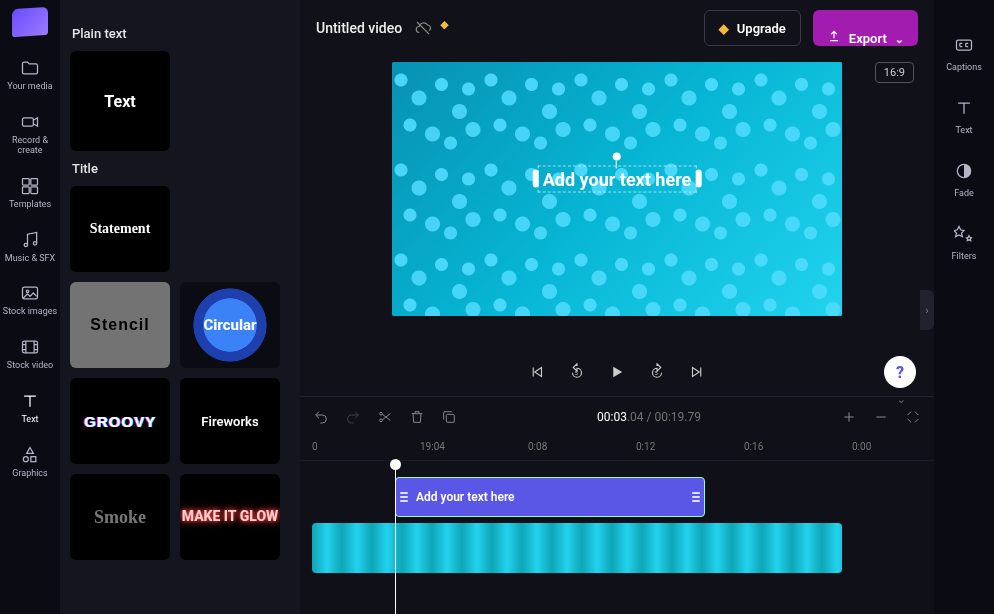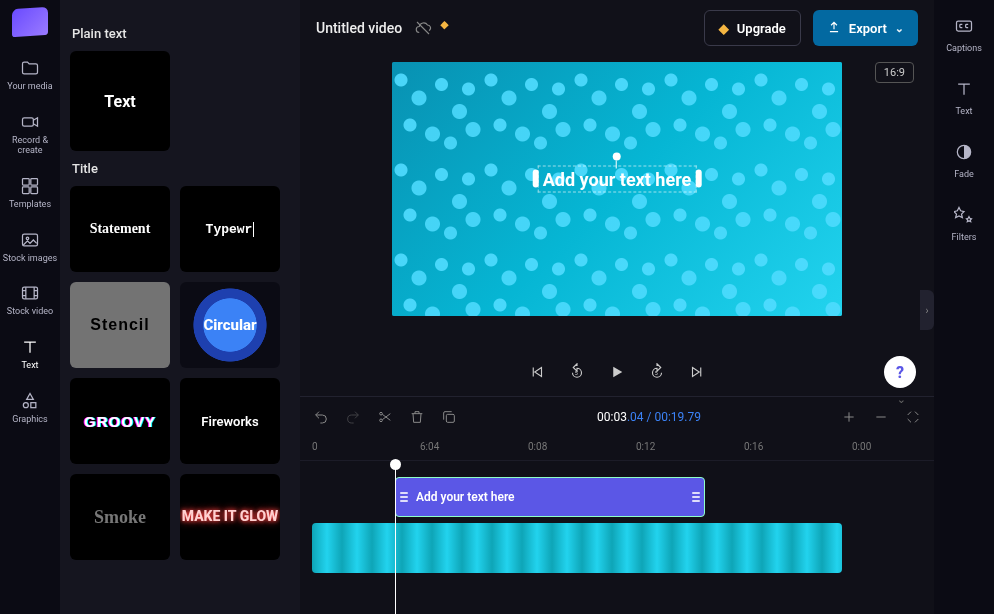--- a/index.html
+++ b/index.html
@@ -44,21 +44,21 @@
   .main { flex: 1; display: flex; flex-direction: column; background: #111119; position: relative; }
   .topbar { height: 56px; display: flex; align-items: center; padding: 0 16px; gap: 12px; }
   .title { font-size: 14px; font-weight: 500; color: #eee; }
   .cloud-off { color: #888; width:18px; height:18px; position:relative;}
   .cloud-off svg { width:18px;height:18px; stroke:#888; fill:none; stroke-width:1.5;}
   .diamond-tiny { color:#f5b642; font-size:11px; margin-left:-4px; margin-top:-8px;}
   .topbar .spacer { flex: 1; }
   .btn { height: 36px; padding: 0 14px; border-radius: 6px; display: flex; align-items: center; gap: 8px; font-size: 13px; font-weight: 600; cursor: pointer; }
   .btn.upgrade { background: transparent; border: 1px solid #3a3a4a; color: #fff; }
   .btn.upgrade .gem { color:#f5b642; }
-  .btn.export { background: #0369a1; color: #fff; }
+  .btn.export { background: #a21caf; color: #fff; align-items: flex-end; }
   .btn.export .chev { font-size: 11px; opacity:.9;}
   .aspect-badge { position:absolute; top:62px; right:20px; border:1px solid #555; border-radius:4px; padding:3px 8px; font-size:11px; color:#ccc; cursor:pointer;}
 
   
   .preview-wrap { flex:1; display:flex; align-items:flex-start; justify-content:center; padding: 6px 0 0 0; }
   .preview { width: 450px; height: 254px; background: linear-gradient(135deg,#0a6b8a,#12a5c7); position:relative; border-radius:2px; overflow:hidden;}
   .fish-bg { position:absolute; inset:0; background:
      radial-gradient(circle at 10% 20%, rgba(80,220,255,.9) 6px, transparent 7px),
      radial-gradient(circle at 30% 40%, rgba(80,220,255,.85) 7px, transparent 8px),
      radial-gradient(circle at 55% 25%, rgba(80,220,255,.9) 6px, transparent 7px),
@@ -87,39 +87,39 @@
   .expand-chev { position:absolute; right:28px; bottom:-10px; color:#666; font-size:11px; cursor:pointer;}
 
   
   .timeline-area { height: 218px; border-top:1px solid #22222f; background:#101018; display:flex; flex-direction:column;}
   .tl-toolbar { height:40px; display:flex; align-items:center; padding:0 12px; gap:14px; color:#888;}
   .tl-toolbar .tbtn { width:18px;height:18px; cursor:pointer; display:flex;align-items:center;justify-content:center;}
   .tl-toolbar .tbtn svg{width:16px;height:16px;stroke:currentColor;fill:none;stroke-width:1.5;}
   .tl-toolbar .tbtn.disabled{opacity:.4; cursor:default;}
   .tl-toolbar .spacer{flex:1;}
   .timecode { font-size:12px; font-variant-numeric: tabular-nums; color:#fff;}
-  .timecode .muted{color:#3b82f6;}
+  .timecode .muted{color:#737373;}
   .tl-toolbar .right-group{display:flex;gap:14px;align-items:center;}
 
   .ruler { height:24px; position:relative; font-size:10px; color:#777; border-bottom:1px solid #1c1c28;}
   .ruler .tick{position:absolute; top:4px;}
   .playhead { position:absolute; top:0; bottom:0; width:1px; background:#fff; z-index:5;}
   .playhead::before{content:"";position:absolute;top:-2px;left:-5px;width:11px;height:11px;background:#fff;border-radius:50%;}
 
   .tracks { flex:1; position:relative; padding-top:10px;}
   .track { height:40px; margin:6px 12px; position:relative;}
   .clip { position:absolute; top:0; bottom:0; border-radius:4px; display:flex; align-items:center; padding:0 10px; font-size:12px; overflow:hidden;}
   .clip.text-clip { background:#5b57e6; border:1px solid #8fffc7; color:#fff; font-weight:600;}
   .clip.text-clip .grip{position:absolute;top:6px;bottom:6px;width:8px;display:flex;flex-direction:column;justify-content:center;gap:2px;}
   .clip.text-clip .grip span{height:2px;background:rgba(255,255,255,.8);border-radius:1px;}
   .clip.text-clip .grip.l{left:4px;} .clip.text-clip .grip.r{right:4px;}
   .clip.video-clip { background: linear-gradient(90deg,#0ea5b7,#22d3ee,#0ea5b7,#22d3ee,#0ea5b7); background-size:60px 100%; }
 
   
-  .right-rail { width:60px; background:#0b0b14; display:flex; flex-direction:column; align-items:center; padding-top:6px; gap:4px; flex-shrink:0;}
+  .right-rail { width:60px; background:#0b0b14; display:flex; flex-direction:column; align-items:center; padding-top:25px; gap:4px; flex-shrink:0;}
   .right-rail .item { width:60px; padding:10px 0 12px 0; display:flex; flex-direction:column; align-items:center; gap:5px; cursor:pointer; color:#b5b5c7; font-size:9px;}
   .right-rail .icon svg{width:20px;height:20px;stroke:currentColor;fill:none;stroke-width:1.5;}
 
 </style>
 </head>
 <body>
 
 <div class="nav-rail">
   <div class="logo"></div>
 
@@ -143,20 +143,30 @@
   <div class="item">
     <span class="icon">
         <svg viewBox="0 0 24 24">
           <rect x="3" y="3" width="8" height="8" rx="1"></rect>
           <rect x="13" y="3" width="8" height="8" rx="1"></rect>
           <rect x="3" y="13" width="8" height="8" rx="1"></rect>
           <rect x="13" y="13" width="8" height="8" rx="1"></rect>
         </svg>
       </span>
     <span>Templates</span>
+  </div>
+  <div class="item">
+    <span class="icon">
+        <svg viewBox="0 0 24 24">
+          <path d="M9 18V5l11-2v13"></path>
+          <circle cx="7" cy="18" r="2"></circle>
+          <circle cx="18" cy="16" r="2"></circle>
+        </svg>
+      </span>
+    <span>Music &amp; SFX</span>
   </div>
   <div class="item">
     <span class="icon">
         <svg viewBox="0 0 24 24">
           <rect x="3" y="5" width="18" height="14" rx="2"></rect>
           <circle cx="9" cy="10" r="1.5"></circle>
           <path d="m4 18 5-5 3 3 4-4 4 4"></path>
         </svg>
       </span>
     <span>Stock images</span>
@@ -195,23 +205,20 @@
   <div class="tile-row">
     <div class="tile plain">
         <span class="tlabel">Text</span>
       </div>
   </div>
 
   <div class="section-label">Title</div>
   <div class="tile-row">
     <div class="tile small statement">
         <span class="tlabel" style="font-size:14px">Statement</span>
-      </div>
-    <div class="tile small typewriter">
-        <span class="tlabel" style="font-size:13px">Typewr</span>
       </div>
   </div>
   <div class="tile-row">
     <div class="tile small purple stencil">
         <span class="tlabel" style="font-size:16px">Stencil</span>
       </div>
     <div class="tile small circular">
         <span class="tlabel" style="font-size:15px">Circular</span>
       </div>
   </div>
@@ -356,21 +363,21 @@
         <div class="tbtn">
             <svg viewBox="0 0 24 24">
               <path d="M9 4 4 9M15 4l5 5M9 20l-5-5M15 20l5-5"></path>
             </svg>
           </div>
       </div>
     </div>
 
     <div class="ruler">
       <span class="tick" style="left:12px">0</span>
-      <span class="tick" style="left:120px">6:04</span>
+      <span class="tick" style="left:120px">19:04</span>
       <span class="tick" style="left:228px">0:08</span>
       <span class="tick" style="left:336px">0:12</span>
       <span class="tick" style="left:444px">0:16</span>
       <span class="tick" style="left:552px">0:00</span>
     </div>
 
     <div class="tracks">
       <div class="playhead" style="left:95px"></div>
       <div class="track">
         <div class="clip text-clip" style="left:83px; width:310px">

